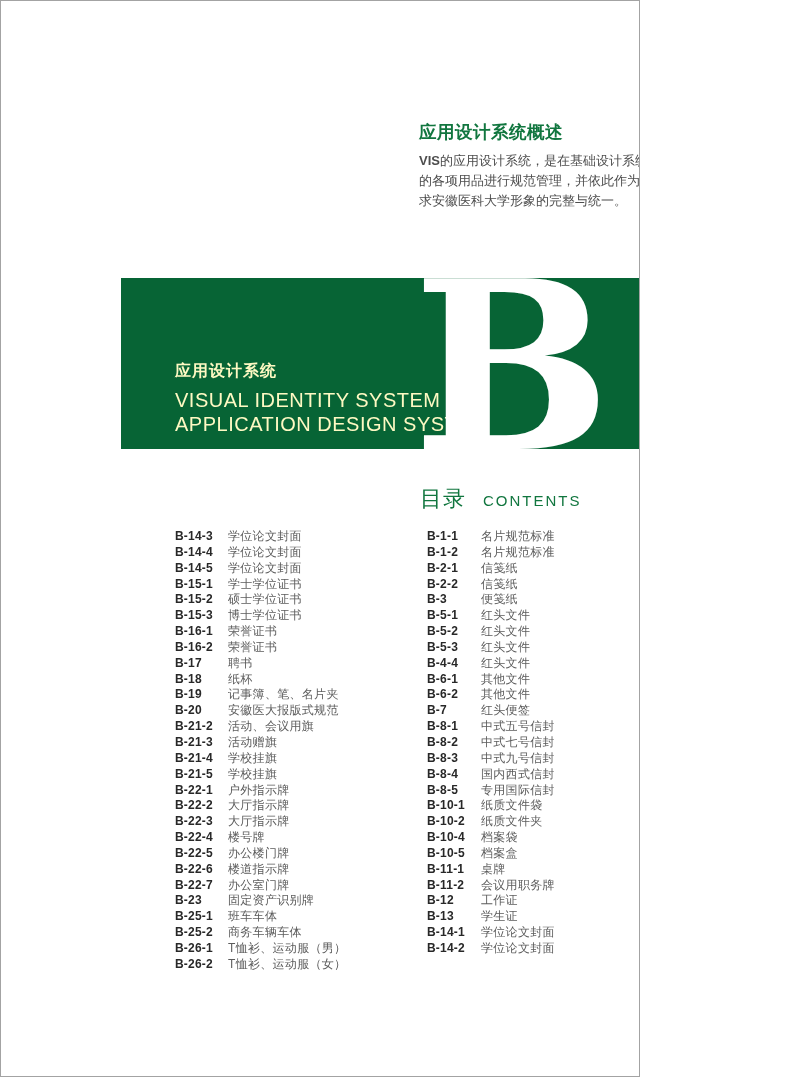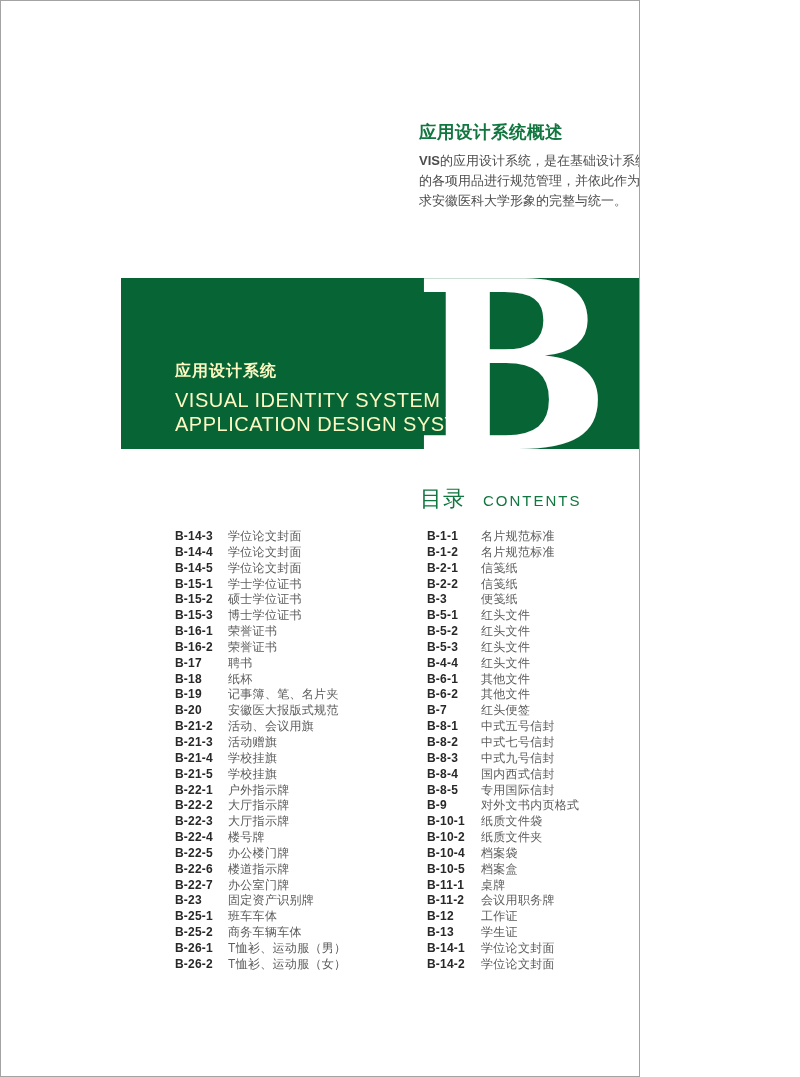--- a/index.html
+++ b/index.html
@@ -314,24 +314,20 @@
   <div class="toc-row">
     <span class="toc-code">B-8-4</span>
     <span class="toc-label">国内西式信封</span>
   </div>
 
   <div class="toc-row">
     <span class="toc-code">B-8-5</span>
     <span class="toc-label">专用国际信封</span>
   </div>
 
-  <div class="toc-row">
-    <span class="toc-code">B-9</span>
-    <span class="toc-label">对外文书内页格式</span>
-  </div>
 
   <div class="toc-row">
     <span class="toc-code">B-10-1</span>
     <span class="toc-label">纸质文件袋</span>
   </div>
 
   <div class="toc-row">
     <span class="toc-code">B-10-2</span>
     <span class="toc-label">纸质文件夹</span>
   </div>

